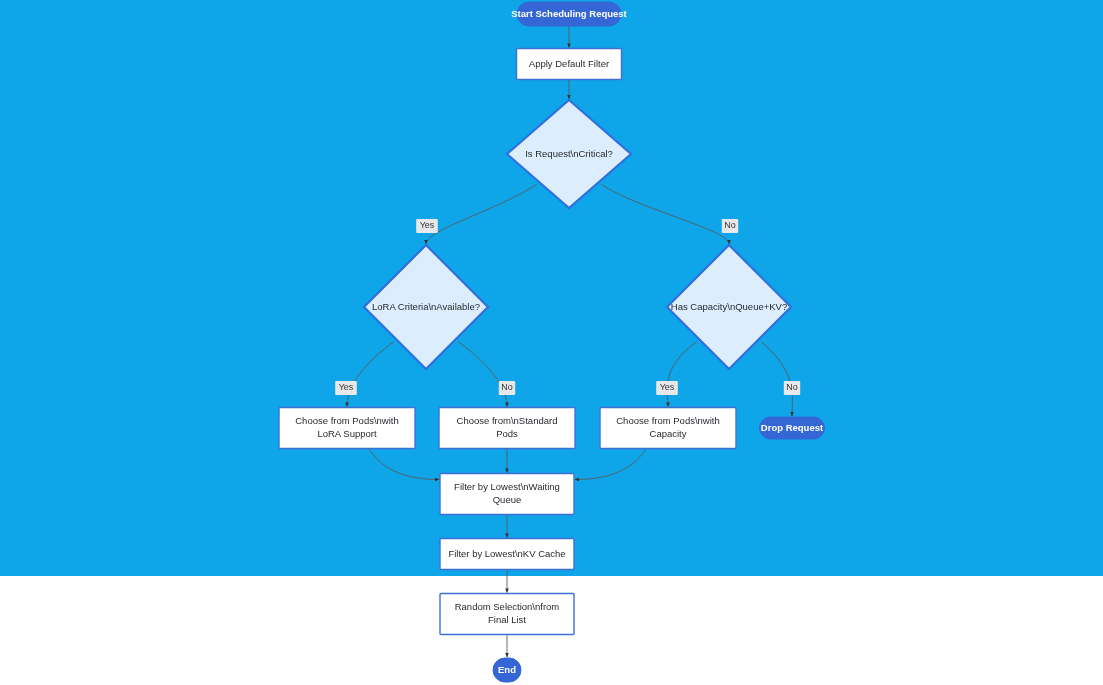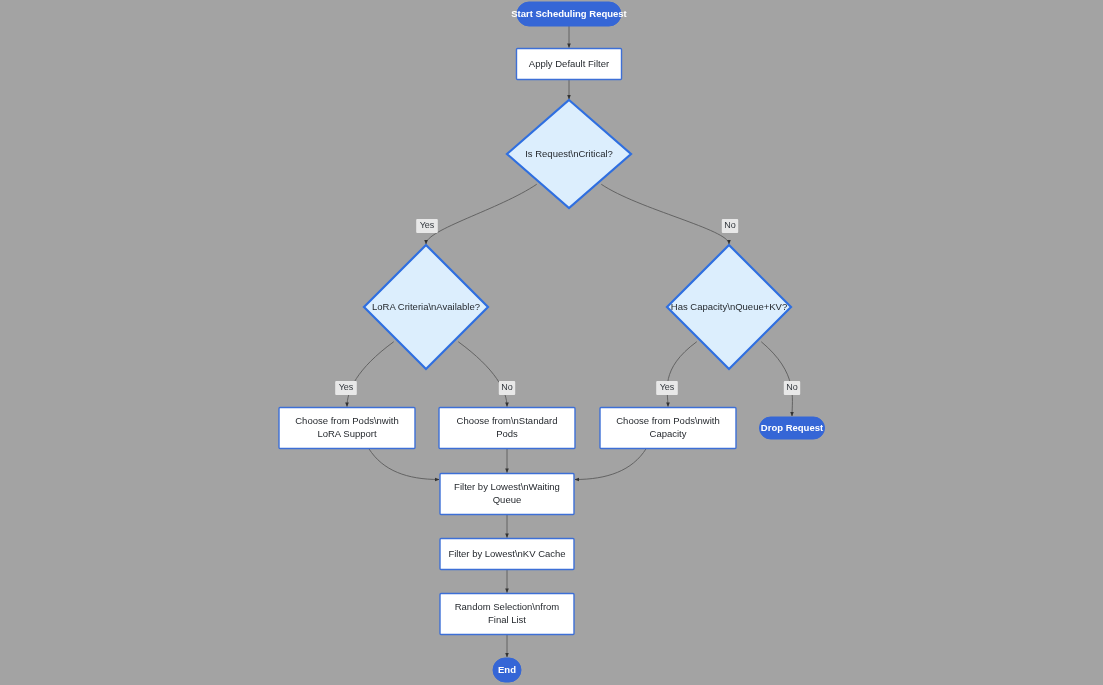--- a/index.html
+++ b/index.html
@@ -8,22 +8,22 @@
     padding: 0;
     background: #ffffff;
     width: 1103px;
     height: 685px;
     overflow: hidden;
     font-family: "Liberation Sans", sans-serif;
   }
   #flow-root {
     position: relative;
     width: 1103px;
-    height: 685px;
-    background: #a3a3a3;
+    height: 576px;
+    background: #0ea5e9;
   }
   svg#flow-svg {
     position: absolute;
     left: 0;
     top: 0;
     width: 1103px;
     height: 685px;
     display: block;
   }
   .node-rect {

